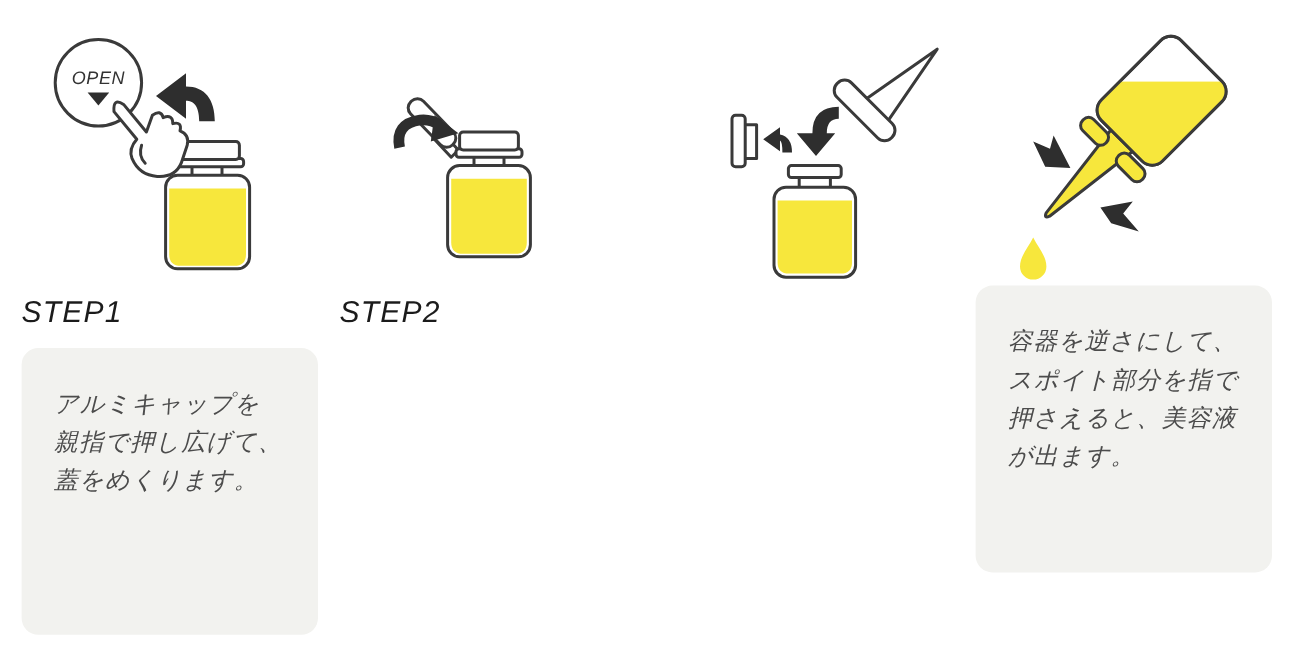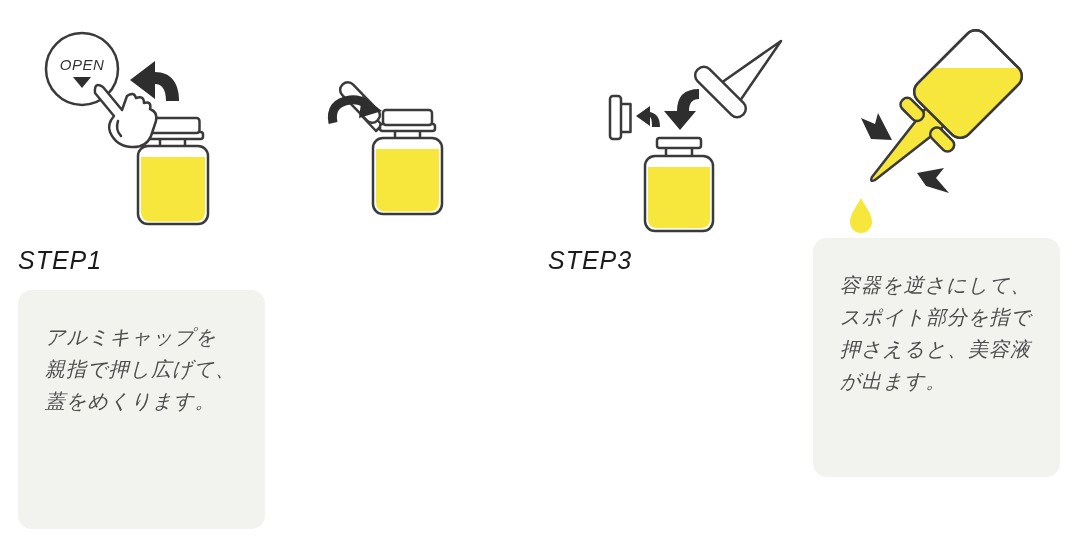--- a/index.html
+++ b/index.html
@@ -85,20 +85,21 @@
       </g>
 
       <g>
         <rect class="ol" x="112" y="124" width="25" height="10"></rect>
         <rect class="ol" x="90" y="132" width="69" height="76" rx="10"></rect>
         <path class="yl" d="M93 143 H156 V196 Q156 205.5 146 205.5 H103 Q93 205.5 93 196 Z"></path>
         <rect class="ol" x="97" y="118" width="55" height="7" rx="2.5"></rect>
         <rect class="ol" x="100" y="104" width="49" height="15" rx="3"></rect>
       </g>
     </svg>
+    <div class="step-label">STEP2</div>
   </div>
 
   <div class="step-col">
     <svg class="illu" viewBox="0 0 247 232">
 
       <g>
         <rect class="ol" x="72.5" y="98" width="10" height="28"></rect>
         <rect class="ol" x="62" y="90" width="11" height="43" rx="3"></rect>
       </g>
 
@@ -111,21 +112,20 @@
         <rect class="ol" x="164" y="54" width="17" height="64" rx="8" transform="rotate(-45 172.5 86)"></rect>
       </g>
 
       <g>
         <rect class="ol" x="118" y="140" width="26" height="11"></rect>
         <rect class="ol" x="97" y="150" width="68" height="75" rx="10"></rect>
         <path class="yl" d="M100 161 H162 V213 Q162 222 152.5 222 H109.5 Q100 222 100 213 Z"></path>
         <rect class="ol" x="109" y="132" width="44" height="10" rx="2.5"></rect>
       </g>
     </svg>
-    <div class="step-label">STEP3</div>
   </div>
 
   <div class="step-col">
     <svg class="illu" viewBox="0 0 247 232">
       <defs>
         <clipPath id="s4clip">
           <rect x="-36" y="-47" width="72" height="94" rx="12" transform="translate(155,78) rotate(45)"></rect>
         </clipPath>
       </defs>
 

